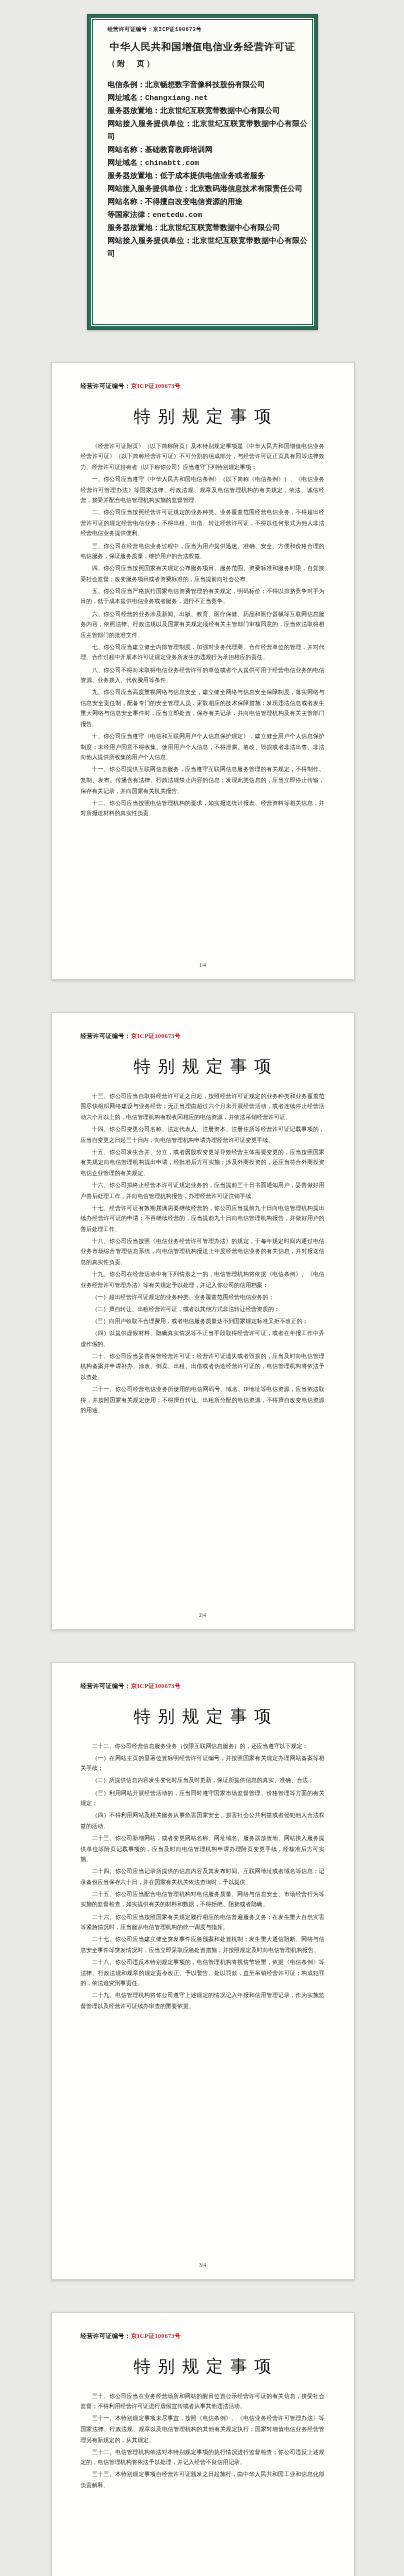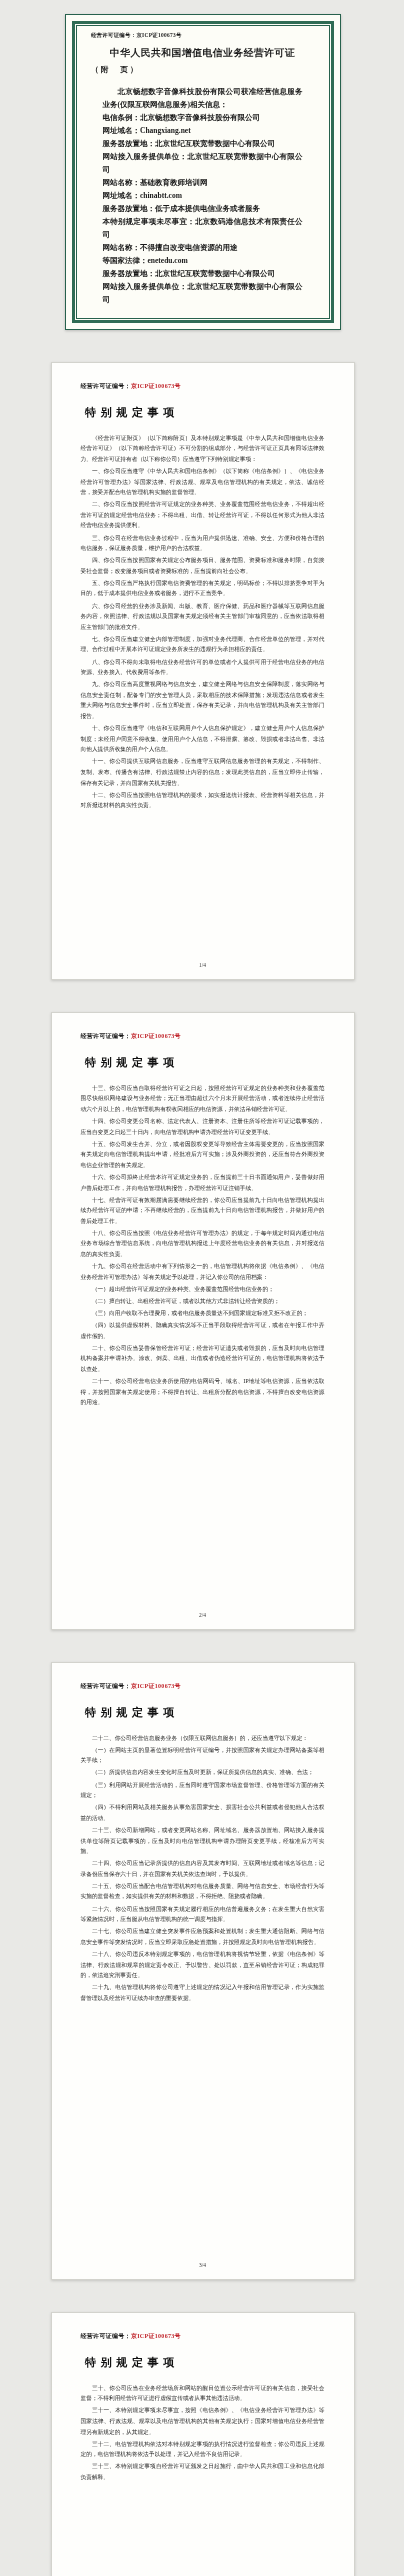--- a/index.html
+++ b/index.html
@@ -13,28 +13,29 @@
     height: 2873px;
     margin: 0 auto;
     position: relative;
     padding-top: 14.4px;
     box-sizing: border-box;
     overflow: hidden;
   }
 
   
   .cert {
-    width: 276px;
+    width: 231px;
     height: 316px;
     margin: 0 auto 32px;
     background: #fdfdf7;
     border: 1px solid #27614d;
-    padding: 6px;
+    padding: 0;
     box-sizing: border-box;
     box-shadow: 0 0.5px 2.6px rgba(0,0,0,.20);
+    font-family: Liberation Mono, monospace;
   }
   .cert-band {
     height: 100%;
     box-sizing: border-box;
     border: 3.1px solid #2f6b54;
     padding: 1px;
     background: #fdfdf7;
   }
   .cert-inner {
     height: 100%;
@@ -79,23 +80,23 @@
     position: relative;
     padding: 18.5px 29px 0;
     box-sizing: border-box;
     overflow: hidden;
   }
   .prov-page.short { height: 540px; margin-bottom: 0; }
   .pp-header { font-size: 6px; font-weight: bold; color: #151515; letter-spacing: 0.3px; }
   .pp-num-red { color: #c1272d; }
   .pp-title {
     margin: 14.4px 0 12.4px;
-    text-align: left;
-    font-size: 11px;
-    font-weight: bold;
+    text-align: center;
+    font-size: 17px;
+    font-weight: normal;
     letter-spacing: .42em;
     text-indent: .42em;
     color: #111;
   }
   .pp-body p {
     margin: 0 0 1.5px;
     font-size: 5.7px;
     line-height: 10.6px;
     text-align: justify;
     text-indent: 2em;
@@ -117,29 +118,28 @@
 
   <section class="cert">
     <div class="cert-band">
       <div class="cert-inner">
         <div class="cert-header">
           <span>经营许可证编号：</span><span>京ICP证100673号</span>
         </div>
         <h1 class="cert-title">中华人民共和国增值电信业务经营许可证</h1>
         <div class="cert-subtitle">（附　页）</div>
         <div class="cert-body">
-            <p class="indent">北京畅想数字音像科技股份有限公司获准经营信息服务业务(仅限互联网信息服务)相关信息：</p>
             <p>电信条例：北京畅想数字音像科技股份有限公司</p>
             <p>网址域名：Changxiang.net</p>
             <p>服务器放置地：北京世纪互联宽带数据中心有限公司</p>
             <p>网站接入服务提供单位：北京世纪互联宽带数据中心有限公司</p>
             <p>网站名称：基础教育教师培训网</p>
             <p>网址域名：chinabtt.com</p>
             <p>服务器放置地：低于成本提供电信业务或者服务</p>
-            <p>本特别规定事项未尽事宜：北京数码港信息技术有限责任公司</p>
+            <p>网站接入服务提供单位：北京数码港信息技术有限责任公司</p>
             <p>网站名称：不得擅自改变电信资源的用途</p>
             <p>等国家法律：enetedu.com</p>
             <p>服务器放置地：北京世纪互联宽带数据中心有限公司</p>
             <p>网站接入服务提供单位：北京世纪互联宽带数据中心有限公司</p>
           </div>
       </div>
     </div>
   </section>
 
   <div>

